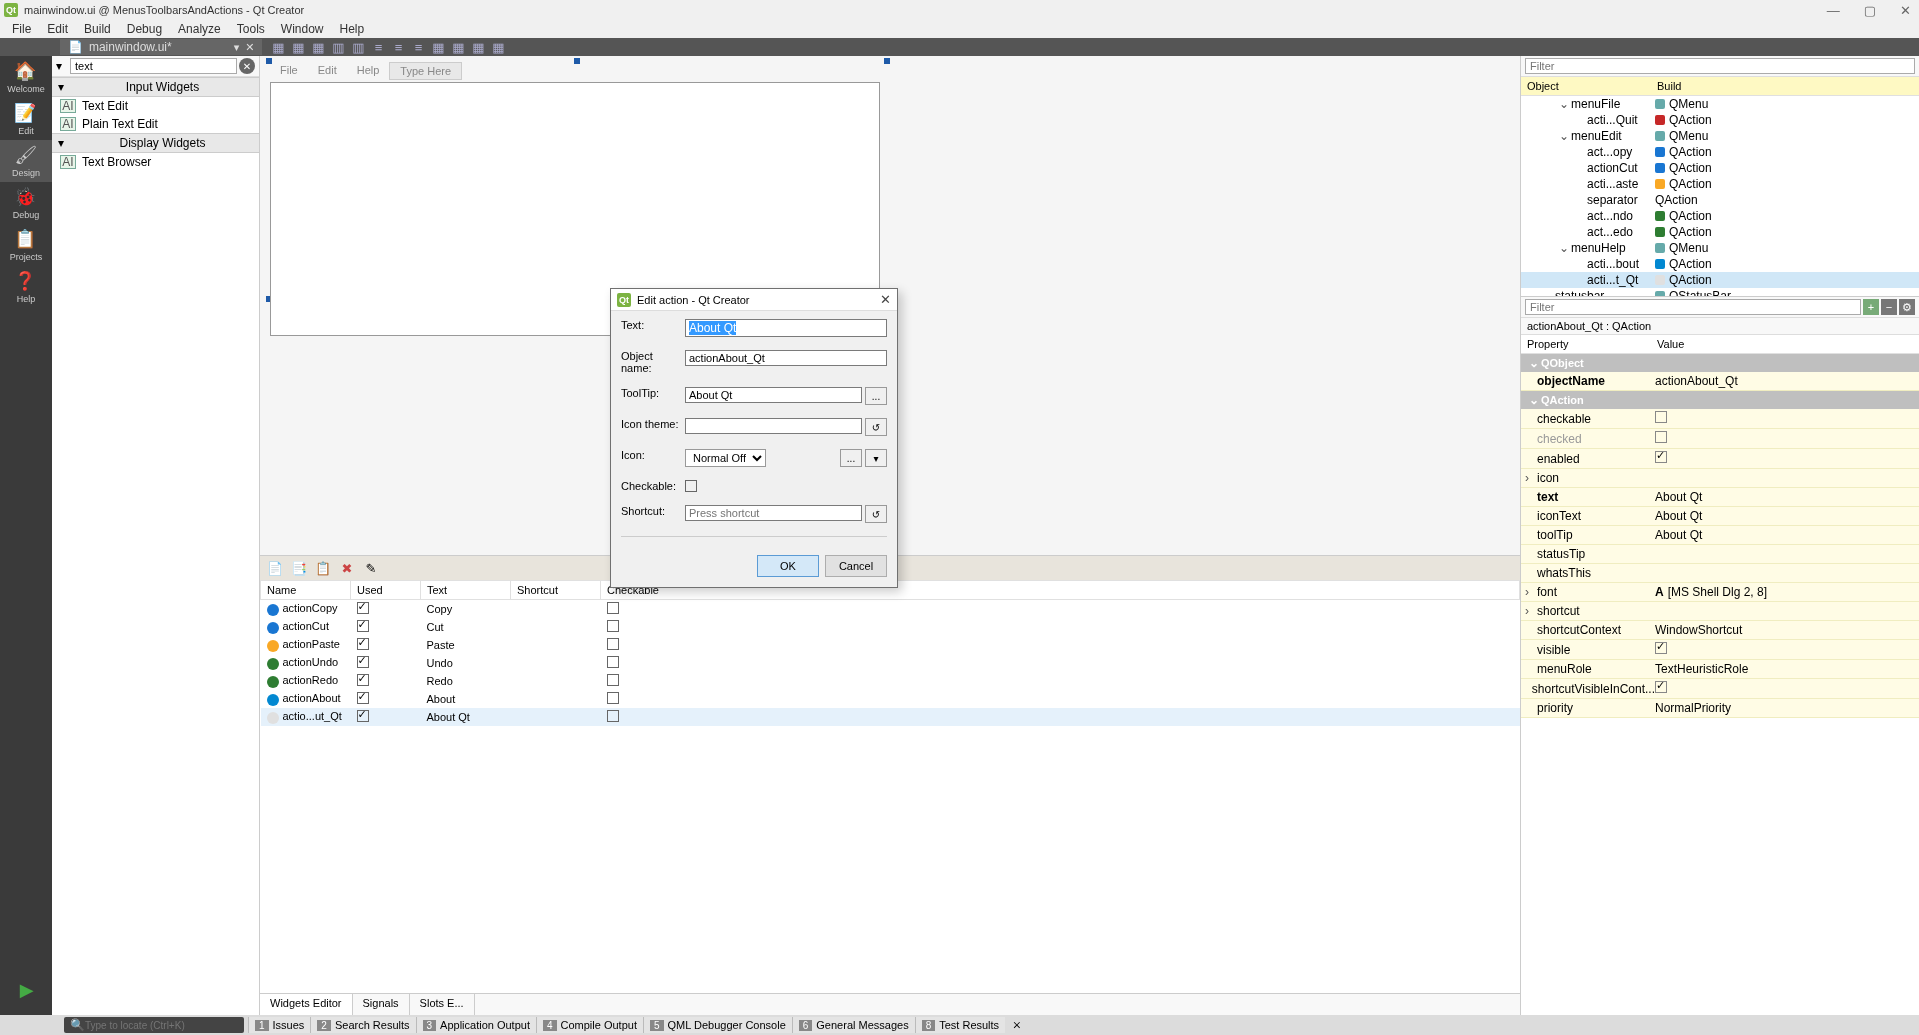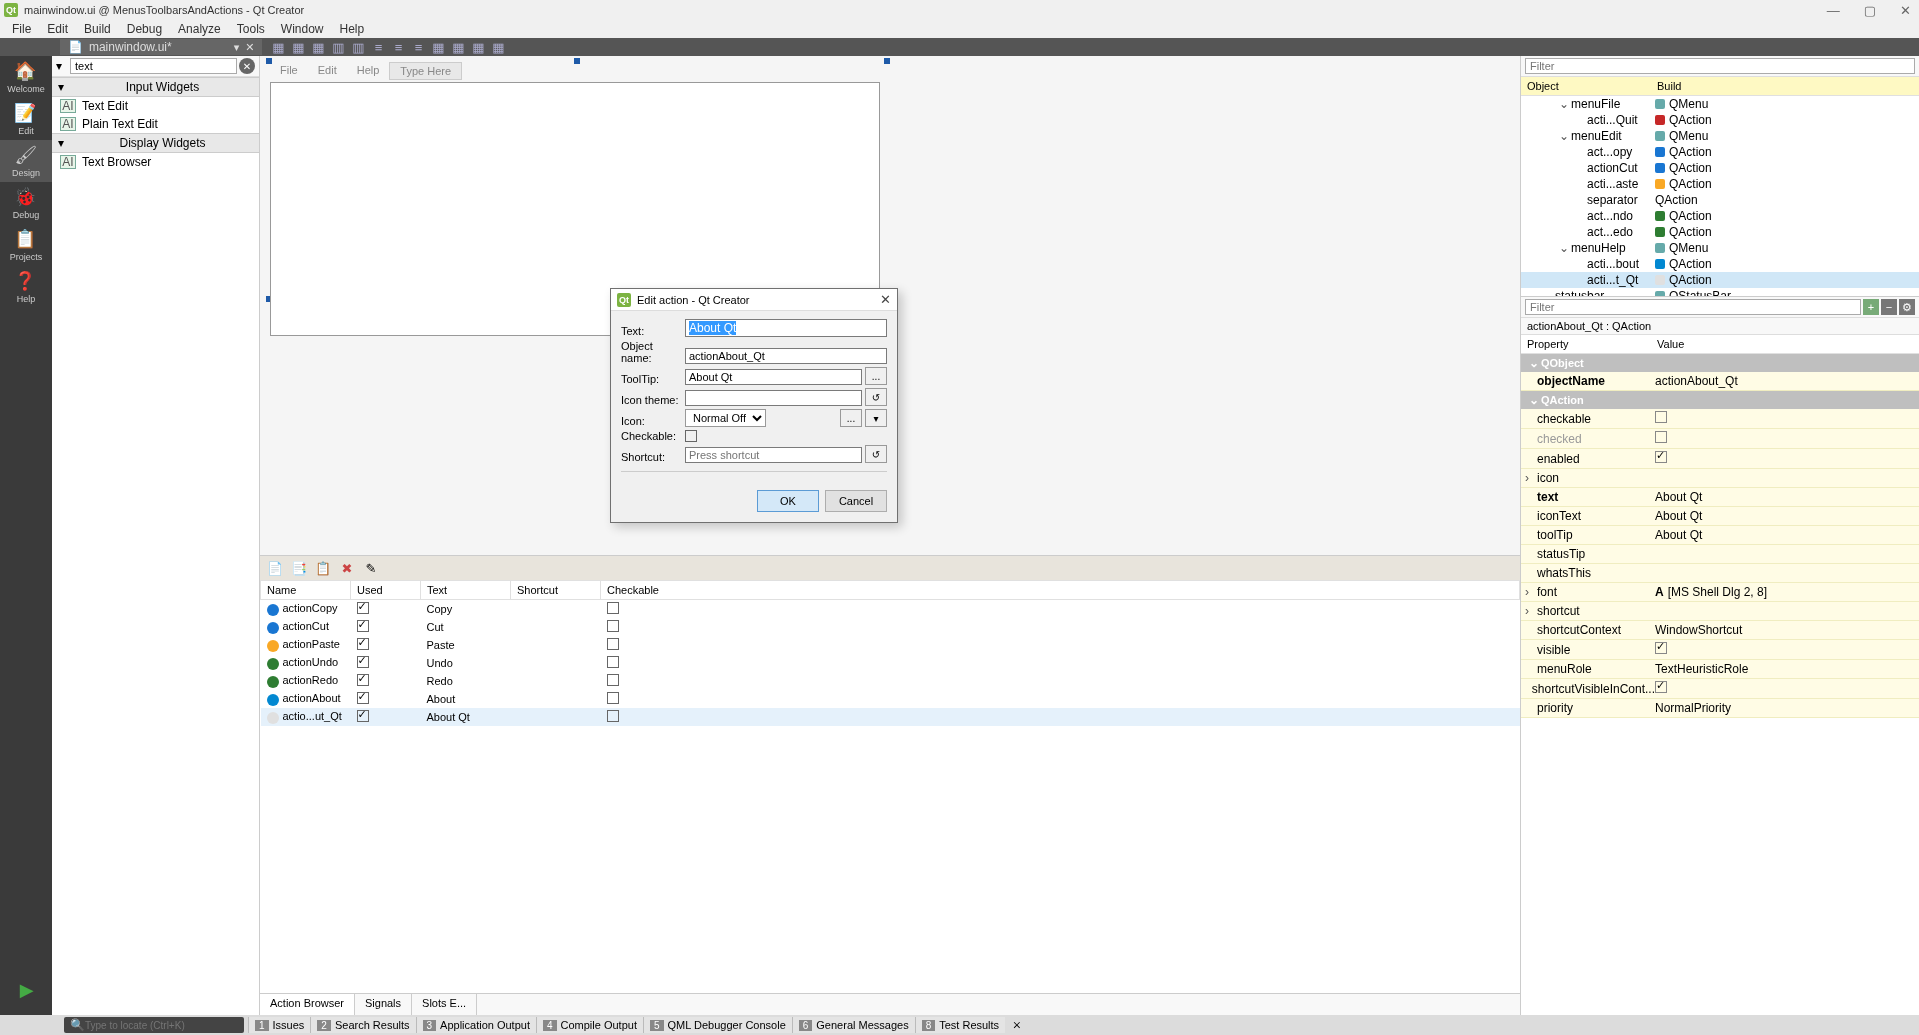--- a/index.html
+++ b/index.html
@@ -108,21 +108,21 @@
 .status-tab { display: flex; align-items: center; padding: 2px 6px; cursor: pointer; font-size: 11px; background: #e4e4e4; border-left: 1px solid #bbb; }
 .status-tab .num { background: #888; color: #fff; padding: 0 4px; margin-right: 4px; font-size: 10px; }
 
 
 .dialog-overlay { position: absolute; left: 0; right: 0; top: 0; bottom: 0; }
 .dialog { position: absolute; left: 610px; top: 288px; width: 288px; background: #f0f0f0; border: 1px solid #707070; box-shadow: 4px 4px 10px rgba(0,0,0,0.2); }
 .dlg-title { height: 22px; background: #fff; display: flex; align-items: center; padding: 0 6px; border-bottom: 1px solid #ddd; }
 .dlg-title-text { flex: 1; font-size: 11px; }
 .dlg-close { cursor: pointer; font-size: 13px; color: #444; }
 .dlg-body { padding: 8px 10px; }
-.dlg-row { display: flex; align-items: flex-end; margin-bottom: 3px; }
+.dlg-row { display: flex; align-items: flex-start; margin-bottom: 13px; }
 .dlg-label { width: 64px; font-size: 11px; }
 .dlg-input { flex: 1; border: 1px solid #7a7a7a; padding: 1px 3px; font-size: 11px; background: #fff; }
 .dlg-input.sel { background: #fff; }
 .dlg-input.sel span { background: #3399ff; color: #fff; }
 .dlg-btn-small { width: 22px; height: 18px; border: 1px solid #999; background: #f0f0f0; margin-left: 3px; font-size: 10px; cursor: pointer; display: inline-flex; align-items: center; justify-content: center; }
 .dlg-select { border: 1px solid #999; padding: 1px 3px; font-size: 11px; background: #fff; }
 .dlg-chk { width: 12px; height: 12px; border: 1px solid #666; }
 .dlg-hr { border: 0; border-top: 1px solid #ccc; margin: 8px 0 6px; }
 .dlg-buttons { display: flex; justify-content: flex-end; gap: 6px; padding: 4px 10px 10px; }
 .dlg-buttons button { width: 62px; height: 22px; border: 1px solid #adadad; background: #e1e1e1; font-size: 11px; cursor: pointer; }
@@ -329,21 +329,21 @@
               <td><span class="a-icon" style="background:#e0e0e0"></span>actio...ut_Qt</td>
   <td><span class="chk checked"></span></td>
   <td>About Qt</td>
               <td></td>
   <td><span class="chk "></span></td>
             </tr>
           </tbody>
       </table>
     </div>
     <div class="bottom-tabs">
-      <span class="active">Action Browser</span>
+      <span class="active">Widgets Editor</span>
       <span>Signals</span>
       <span>Slots E...</span>
     </div>
   </div>
 </div>
 
 <div class="rightpane">
   <div class="oi-filter"><input placeholder="Filter" style=""></div>
   <div class="oi-header">
     <span class="oi-h-obj">Object</span>

